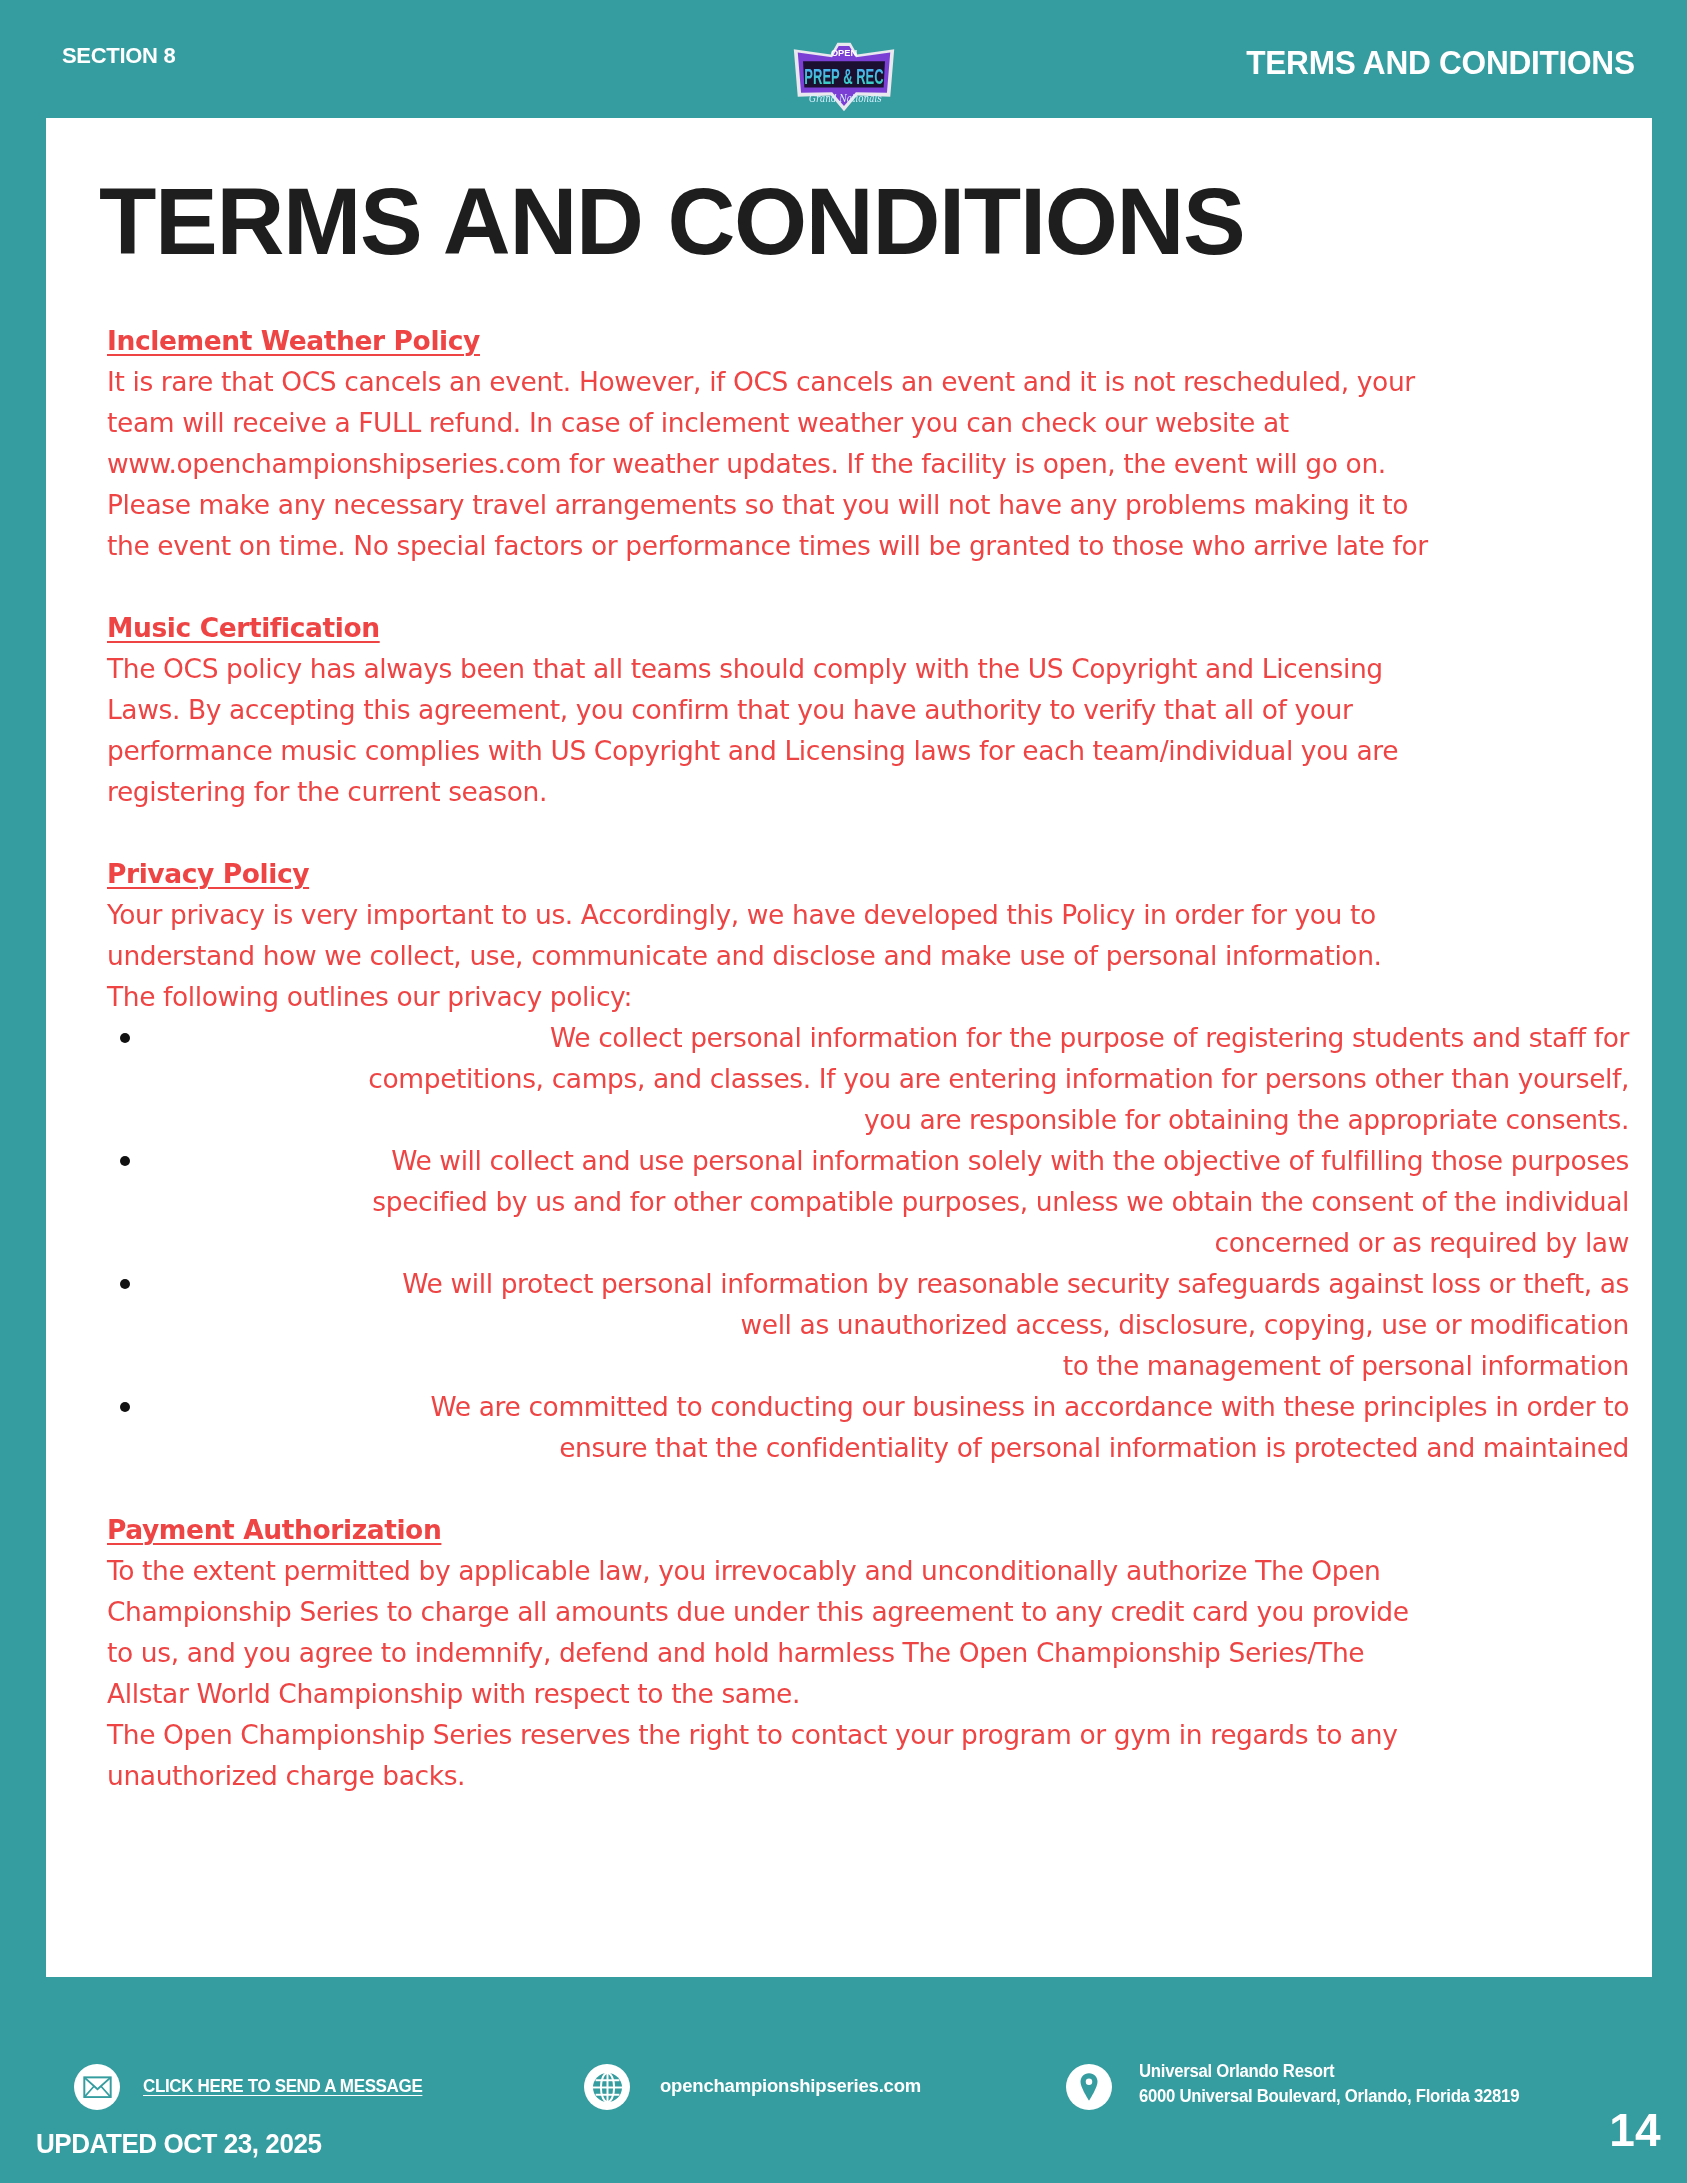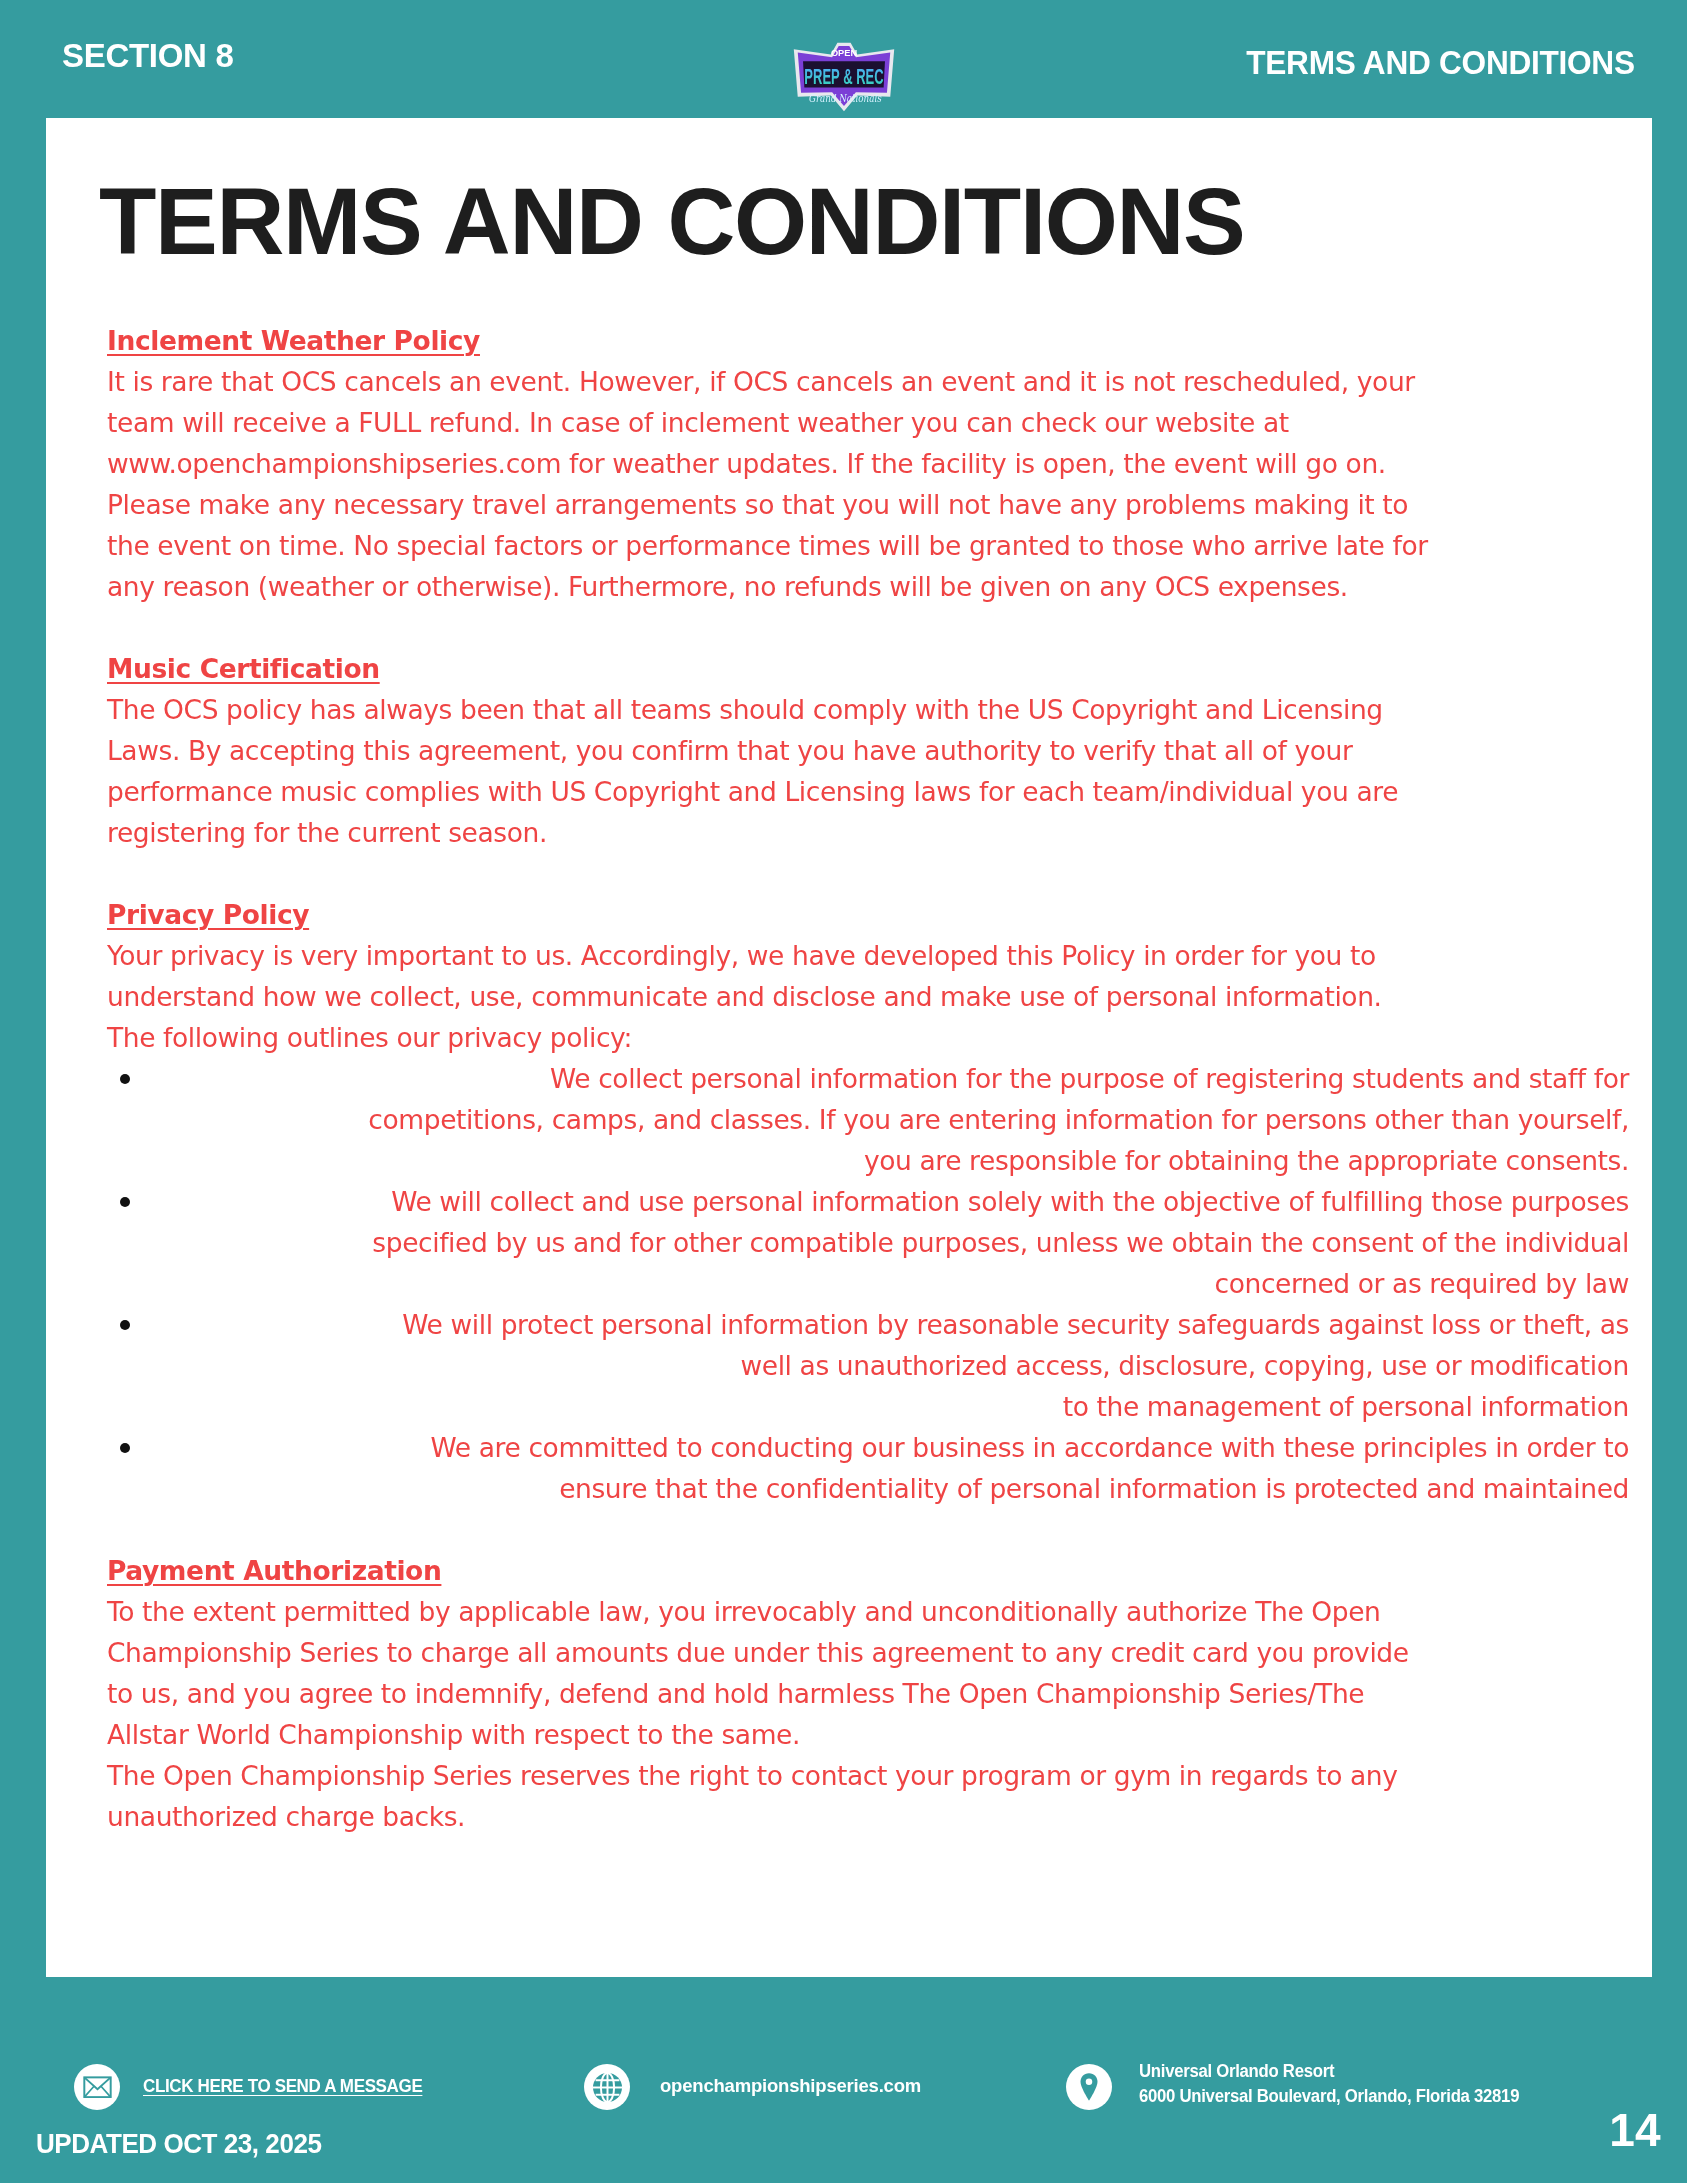--- a/index.html
+++ b/index.html
@@ -6,21 +6,21 @@
   body {
     width: 1687px; height: 2183px; position: relative; overflow: hidden;
     background: #359c9f;
     font-family: "Liberation Sans", sans-serif;
   }
   .abs { position: absolute; }
   .hdr {
     color: #ffffff; font-weight: bold; font-family: "Liberation Sans", sans-serif;
     white-space: nowrap; letter-spacing: -0.3px;
   }
-  #section-label { left: 62px; top: 37px; font-size: 33px; line-height: 38px; }
+  #section-label { left: 62px; top: 37px; font-size: 22px; line-height: 38px; }
   #header-right { right: 52px; top: 42px; font-size: 34px; line-height: 40px; transform: scaleX(0.93); transform-origin: right center; }
   #logo { left: 791px; top: 40px; width: 106px; height: 74px; }
   #panel {
     left: 46px; top: 118px; width: 1606px; height: 1859px; background: #ffffff;
   }
   #page-title {
     position: absolute; left: 53px; top: 54px;
     font-family: "Liberation Sans", sans-serif; font-weight: bold;
     font-size: 94px; line-height: 99px; color: #1e1e1e; letter-spacing: -1.3px;
     white-space: nowrap;
@@ -82,21 +82,20 @@
 
   <div id="body">
 
     <div>
       <div class="line"><span class="sec-heading">Inclement Weather Policy </span></div>
       <div class="line">It is rare that OCS cancels an event. However, if OCS cancels an event and it is not rescheduled, your</div>
       <div class="line">team will receive a FULL refund. In case of inclement weather you can check our website at</div>
       <div class="line">www.openchampionshipseries.com for weather updates. If the facility is open, the event will go on.</div>
       <div class="line">Please make any necessary travel arrangements so that you will not have any problems making it to</div>
       <div class="line">the event on time. No special factors or performance times will be granted to those who arrive late for</div>
-      <div class="line">any reason (weather or otherwise). Furthermore, no refunds will be given on any OCS expenses.</div>
       <div class="blank"></div>
     </div>
 
     <div>
       <div class="line"><span class="sec-heading">Music Certification </span></div>
       <div class="line">The OCS policy has always been that all teams should comply with the US Copyright and Licensing</div>
       <div class="line">Laws. By accepting this agreement, you confirm that you have authority to verify that all of your</div>
       <div class="line">performance music complies with US Copyright and Licensing laws for each team/individual you are</div>
       <div class="line">registering for the current season.</div>
       <div class="blank"></div>

